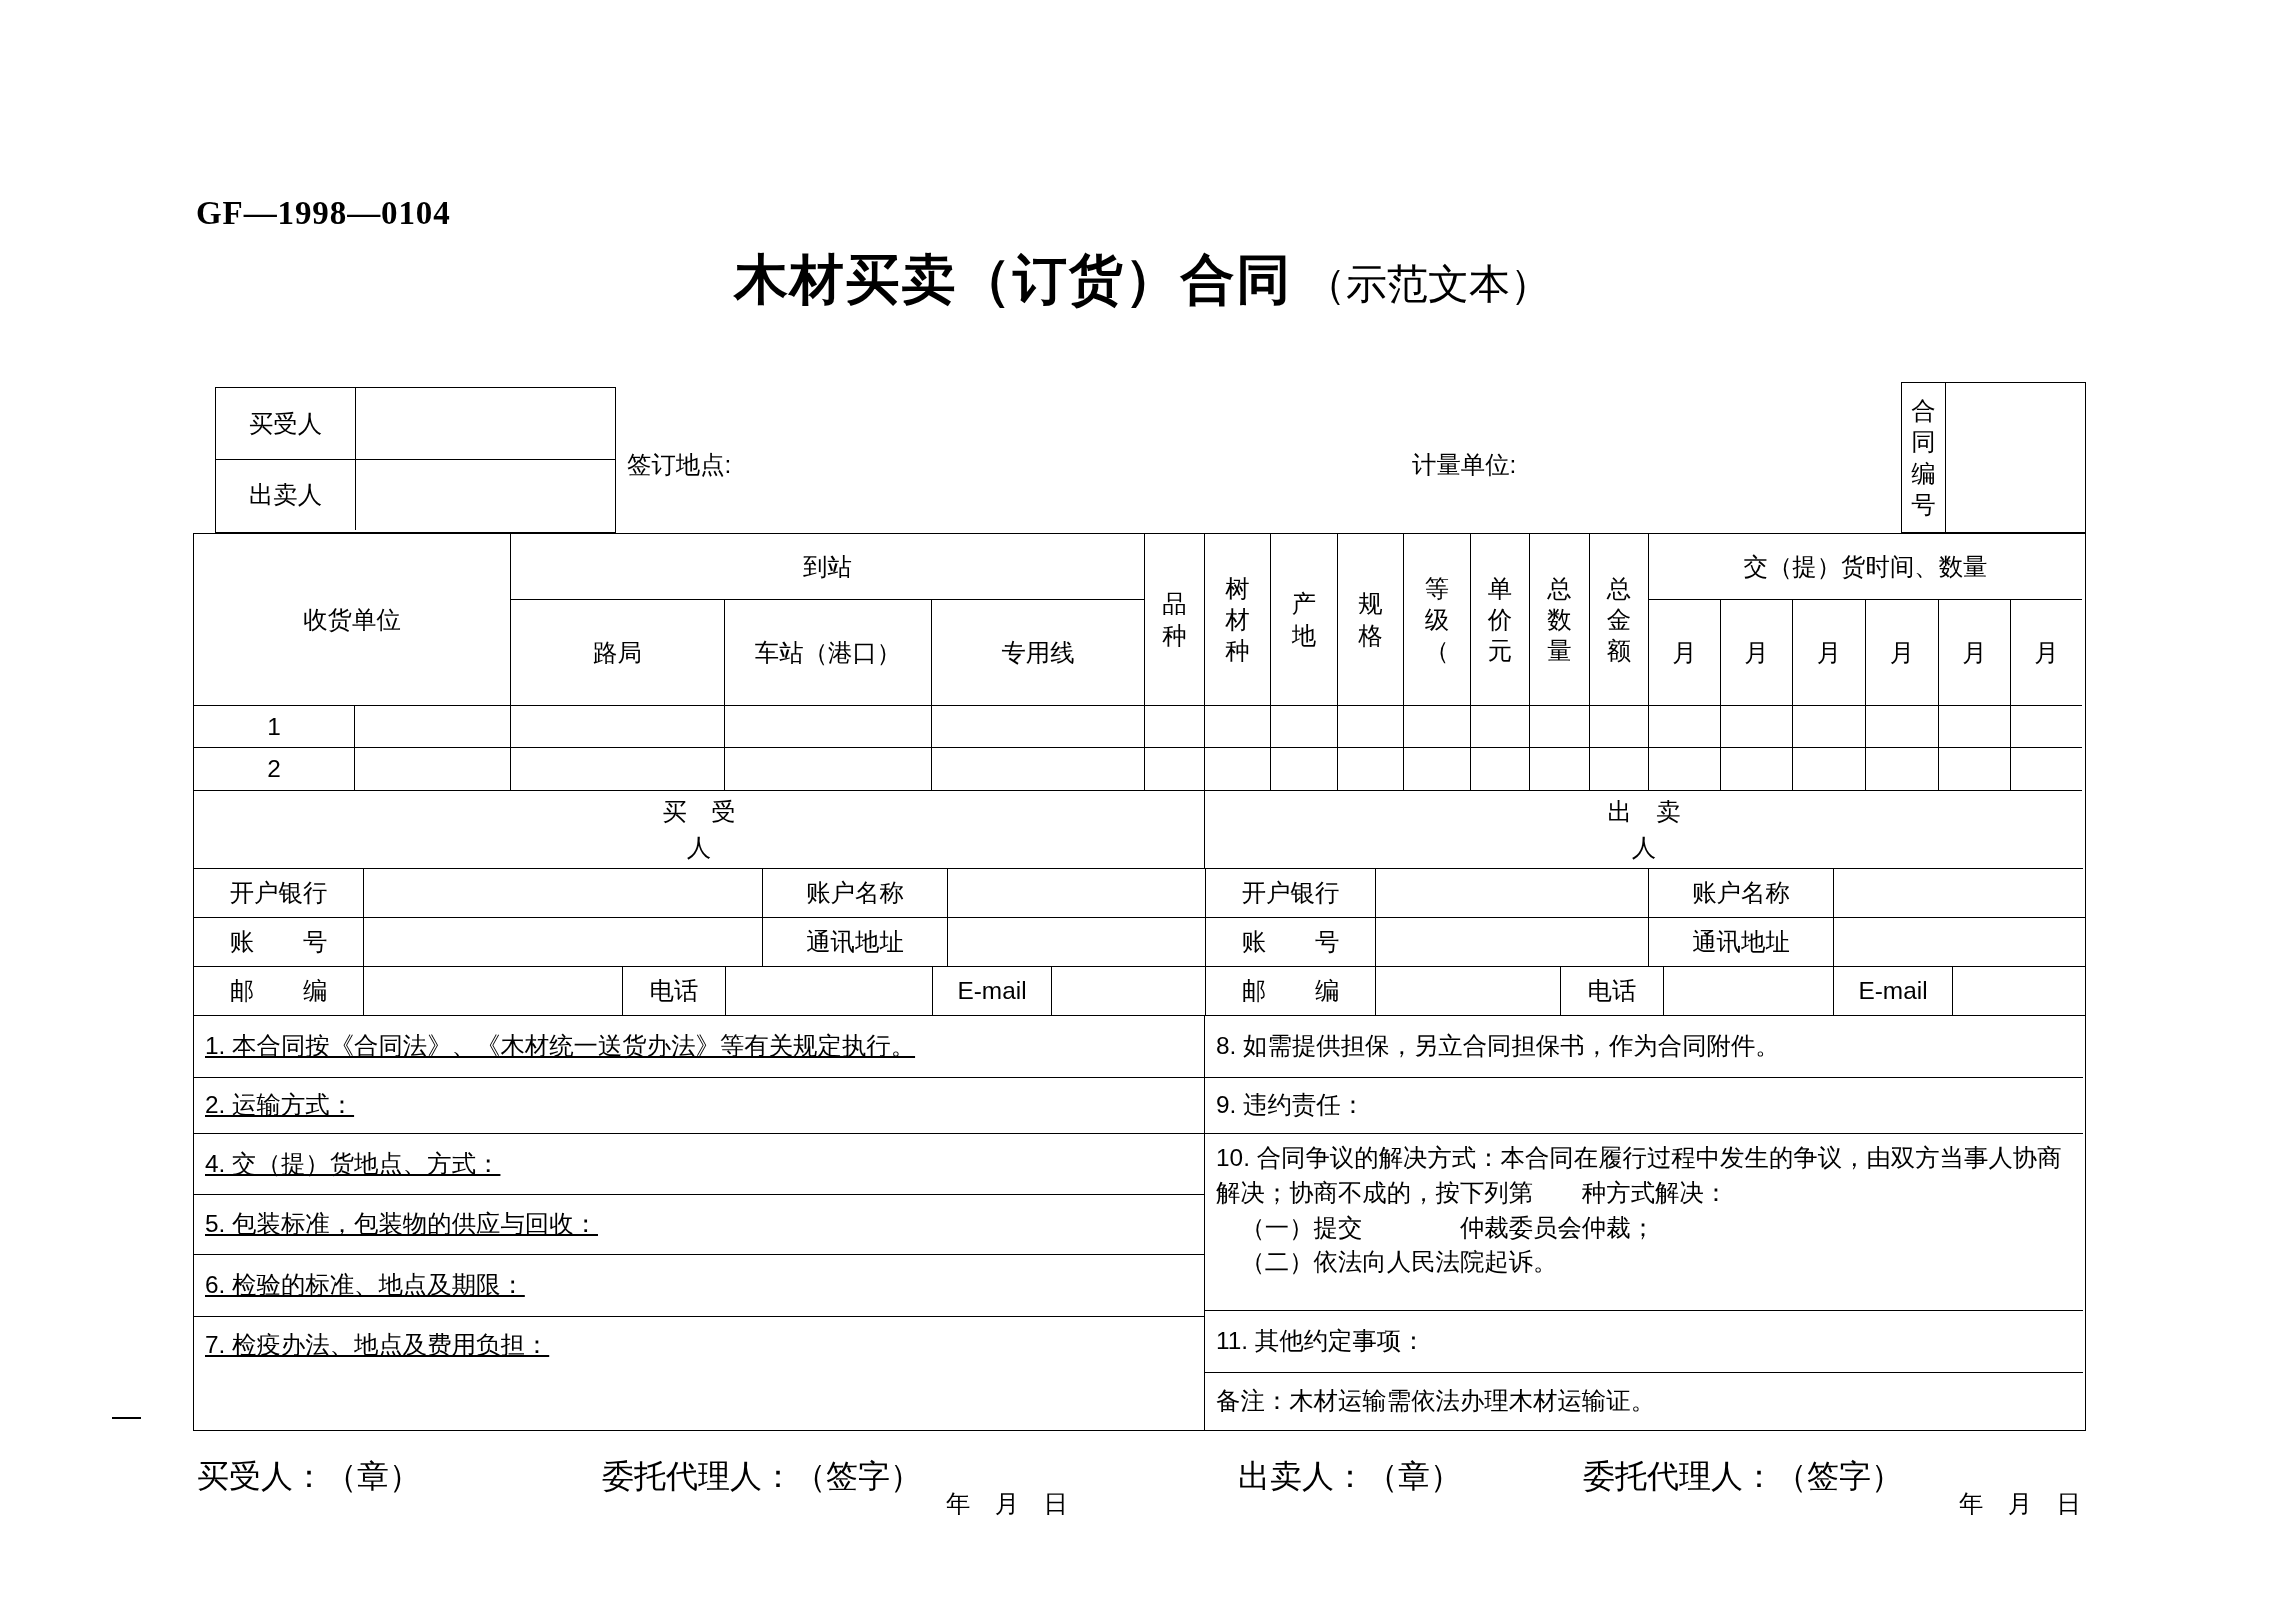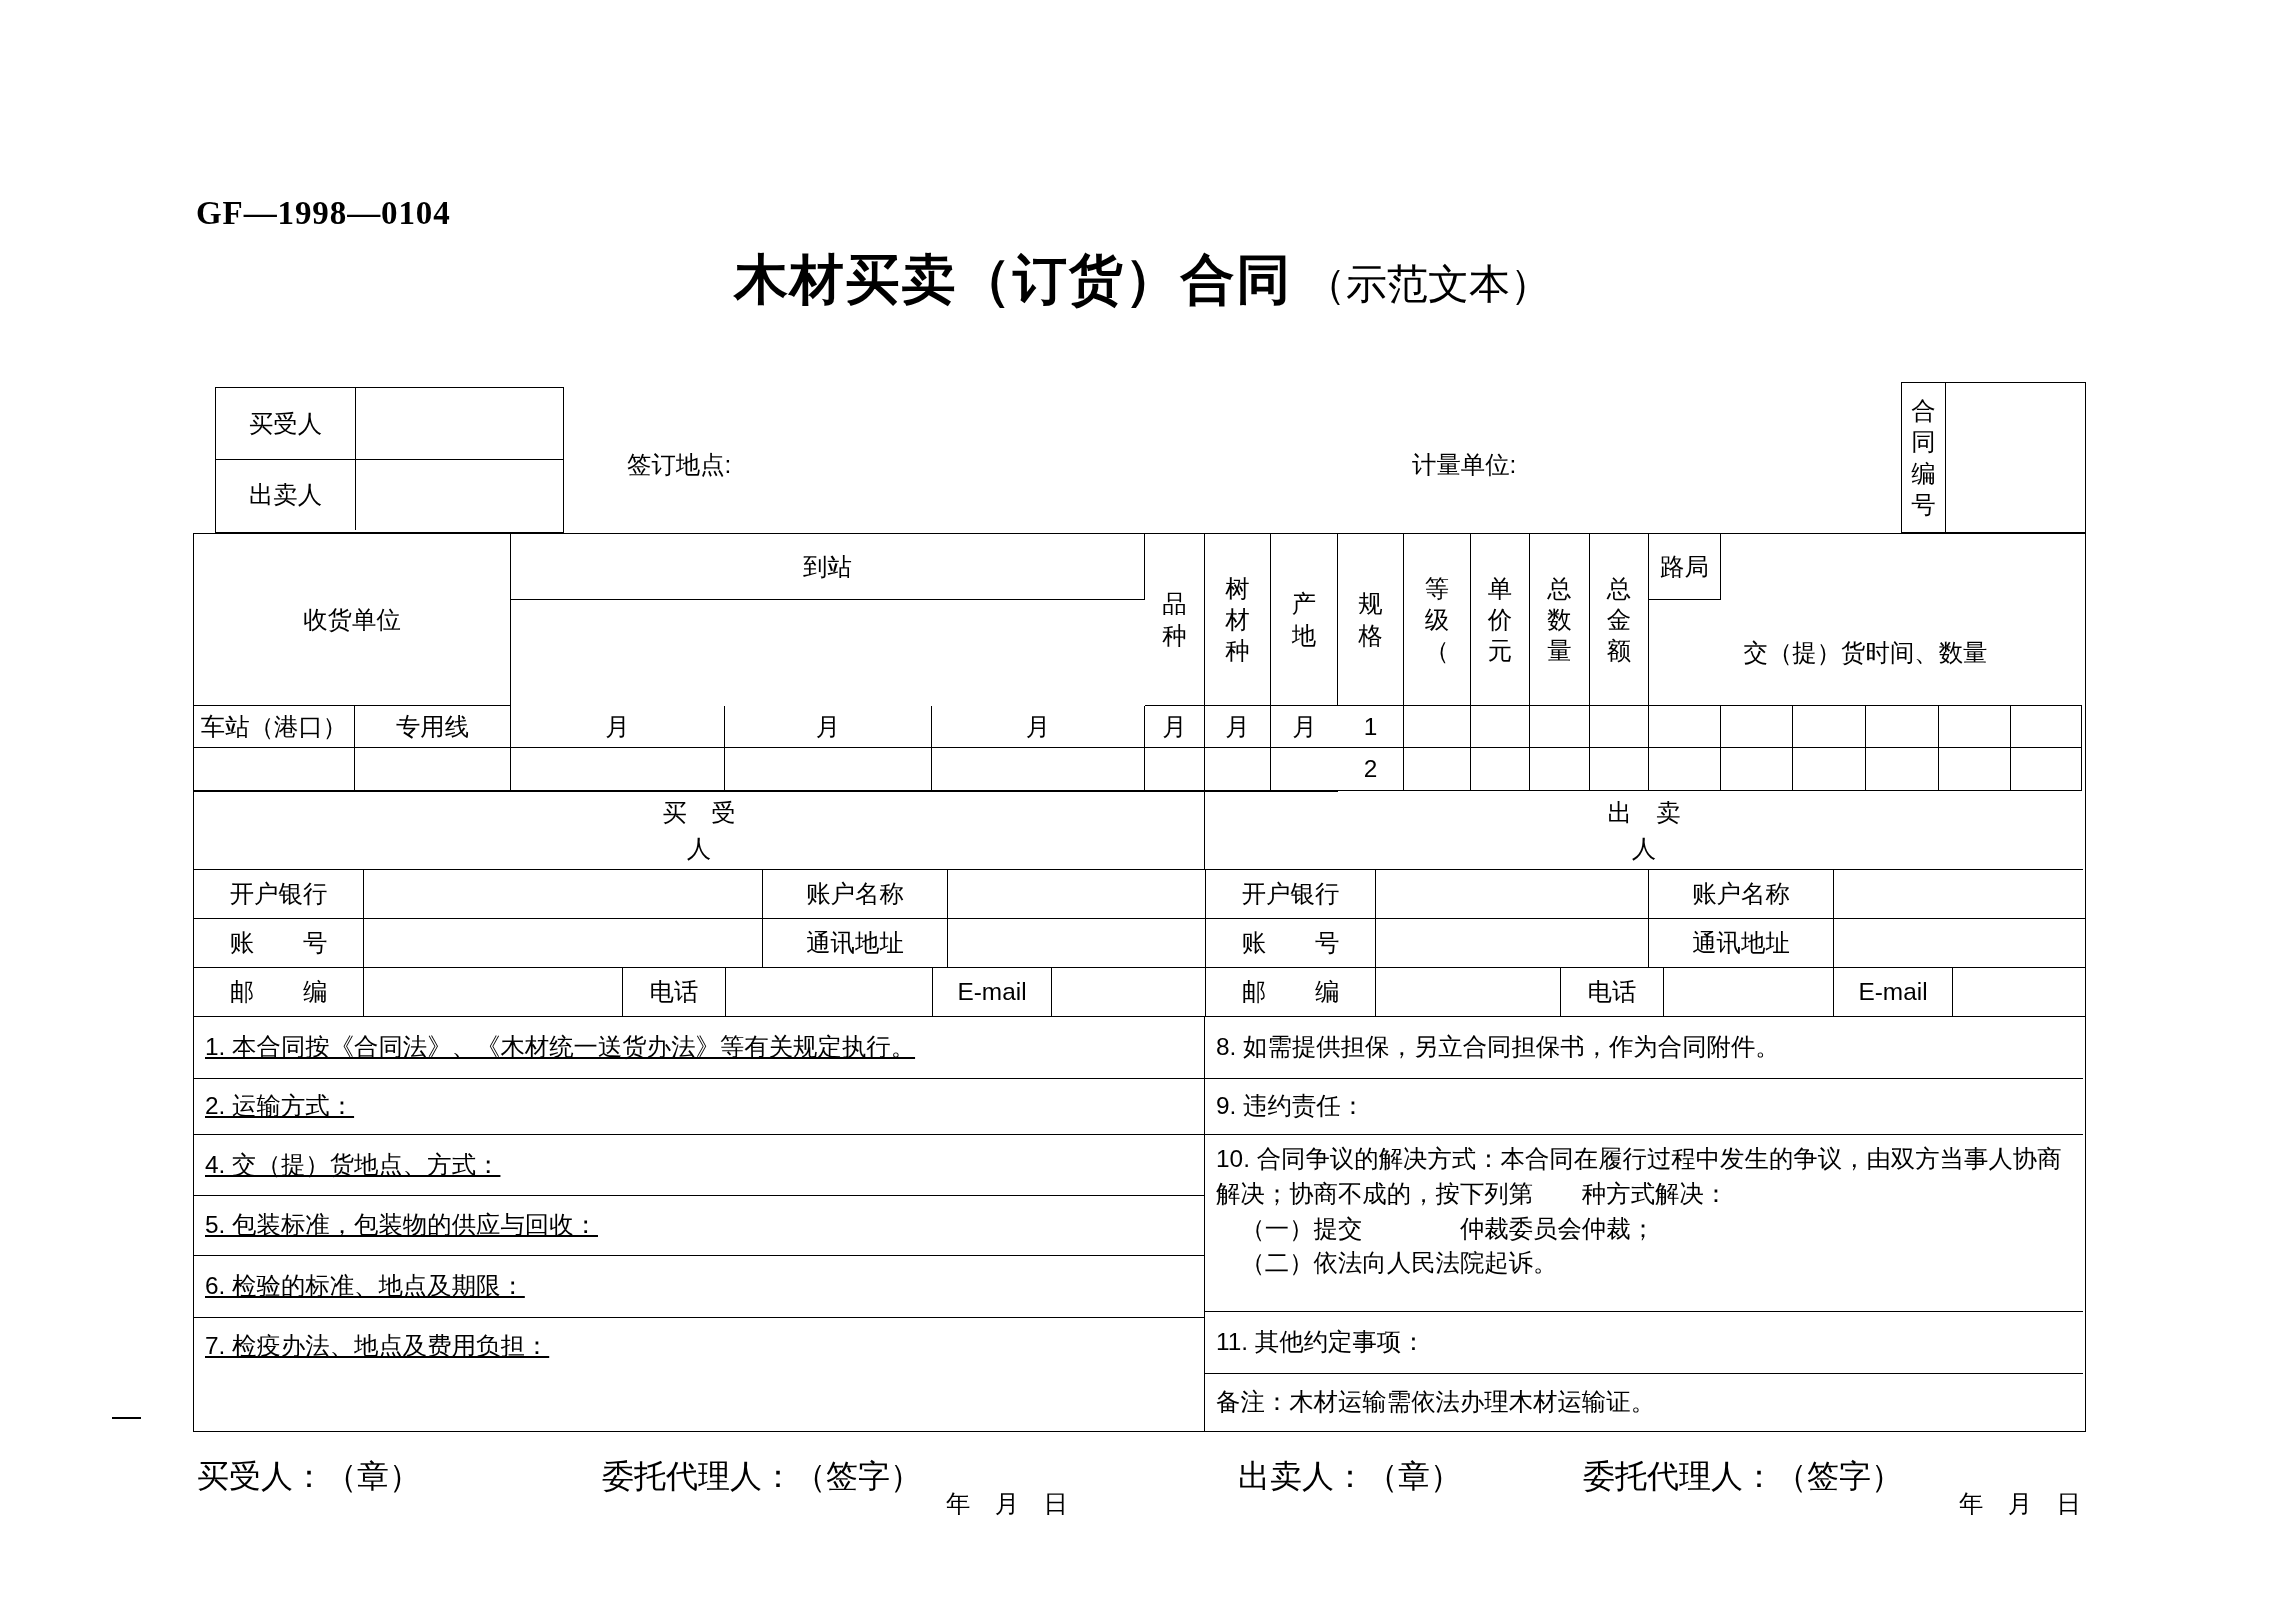--- a/index.html
+++ b/index.html
@@ -11,21 +11,21 @@
              font-weight:bold; font-size:33px; letter-spacing:0.9px; }
 
   .title { position:absolute; left:0; top:244px; width:100%; text-align:center; white-space:nowrap; }
   .title-main { font-size:54px; font-weight:bold; letter-spacing:1.8px; }
   .title-sub  { font-size:41px; font-weight:normal; margin-left:9px; }
 
   .form { position:absolute; left:193px; top:382px; width:1893px; font-size:24.4px; }
 
   
   .top-section { position:relative; height:151px; }
-  .bs-box { position:absolute; left:22px; top:5.4px; width:349px; height:146px; border:1.8px solid #000; }
+  .bs-box { position:absolute; left:22px; top:5.4px; width:401px; height:146px; border:1.8px solid #000; }
   .bs-row { display:flex; height:72px; border-bottom:1.8px solid #000; }
   .bs-row.last { height:70px; border-bottom:none; }
   .bs-label { width:140px; border-right:1.8px solid #000; display:flex; align-items:center; justify-content:center; }
   .bs-value { flex:1; }
   .sign-place   { position:absolute; left:434px;  top:67px; }
   .measure-unit { position:absolute; left:1219px; top:67px; }
   .cn-box { position:absolute; right:0; top:0; width:185px; height:151px; border:1.8px solid #000; display:flex; }
   .cn-label { width:44px; border-right:1.8px solid #000; display:flex; align-items:center; justify-content:center; }
   .cn-value { flex:1; }
   .vtext { display:block; width:25px; word-break:break-all; line-height:1.28; text-align:center; }
@@ -129,23 +129,23 @@
           </div>
         <div class="c vhead">
             <span class="vtext">单价元</span>
           </div>
         <div class="c vhead">
             <span class="vtext">总数量</span>
           </div>
         <div class="c vhead">
             <span class="vtext">总金额</span>
           </div>
+        <div class="c delivery nbr">交（提）货时间、数量</div>
+
         <div class="c">路局</div>
-
-        <div class="c delivery nbr">交（提）货时间、数量</div>
         <div class="c">车站（港口）</div>
         <div class="c">专用线</div>
         <div class="c">月</div>
         <div class="c">月</div>
         <div class="c">月</div>
         <div class="c">月</div>
         <div class="c">月</div>
         <div class="c nbr">月</div>
 
         <div class="c">1</div>

